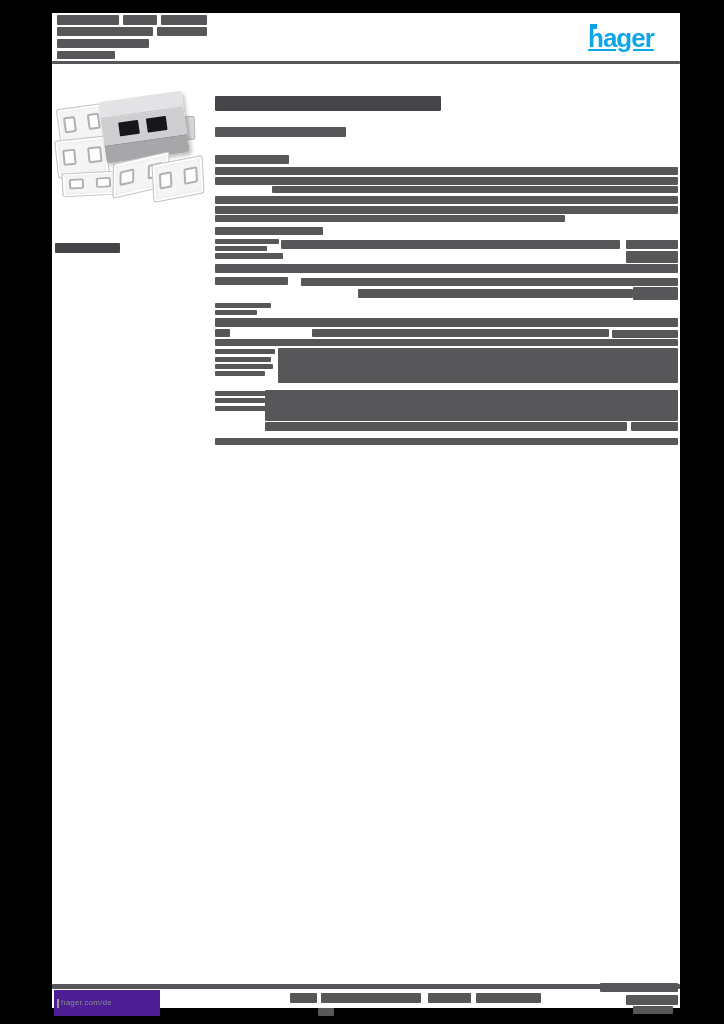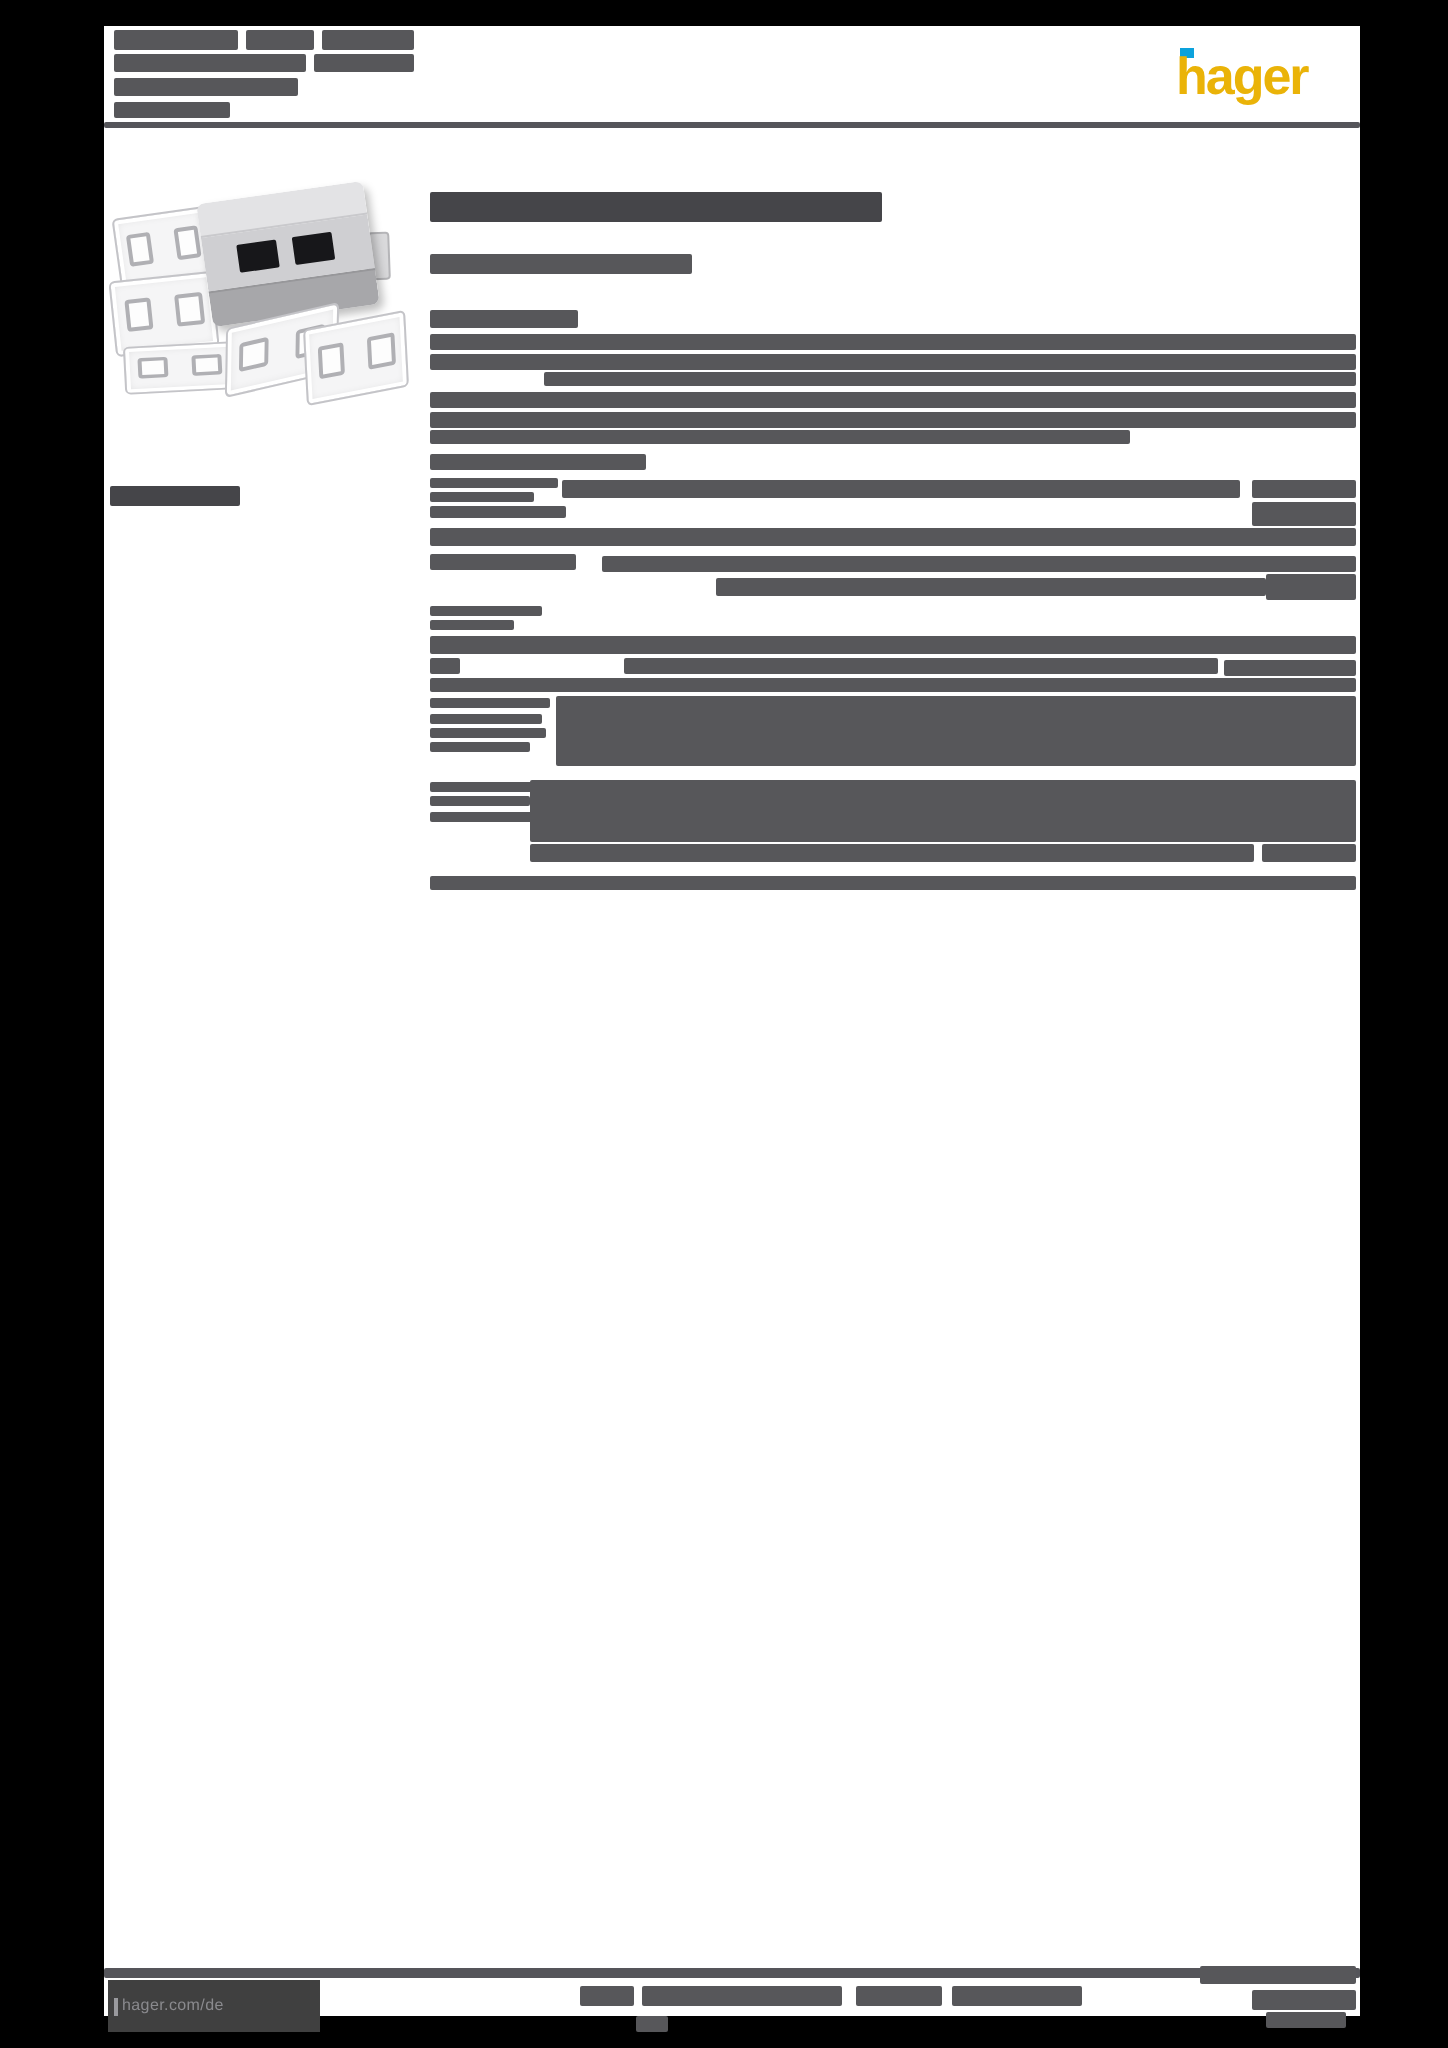--- a/index.html
+++ b/index.html
@@ -24,21 +24,21 @@
     letter-spacing:-1px;
   }
   #logo-mark{
     position:absolute;left:590px;top:24px;width:7px;height:5px;
     background:#0ca2dc;z-index:4;
   }
 
   
   #footer-box{
     position:absolute;left:54px;top:990px;width:106px;height:26px;
-    background:#404040;z-index:4;display:flex;align-items:center;
+    background:#4c1d95;z-index:4;display:flex;align-items:center;
   }
   #footer-box .mark{
     width:2px;height:9px;background:#9a9a9e;margin:0 2px 0 3px;flex:0 0 auto;
   }
   #footer-site{
     color:#8a8a8e;font-size:8px;line-height:8px;letter-spacing:0.2px;
   }
 
   
   #product-image{position:absolute;left:56px;top:96px;width:148px;height:106px;z-index:3;}
@@ -78,21 +78,21 @@
   }
   .pmod-claw.left{left:40px;transform:rotate(-14deg);}
   .pmod-claw.right{left:128px;transform:rotate(-2deg);}
 </style>
 </head>
 <body>
 
 <div id="paper"></div>
 
 <div id="logo-mark" style="background: rgb(12, 162, 220);"></div>
-<div id="logo" style="color: #eab308;">
+<div id="logo" style="color: #0ea5e9; text-decoration: underline;">
   <span>hager</span>
 </div>
 
 <div id="product-image">
   <div class="pframe pf1"></div>
   <div class="pframe pf2"></div>
   <div class="pframe pf3"></div>
   <div class="pmod-claw left"></div>
   <div class="pmod-claw right"></div>
   <div class="pmod">

